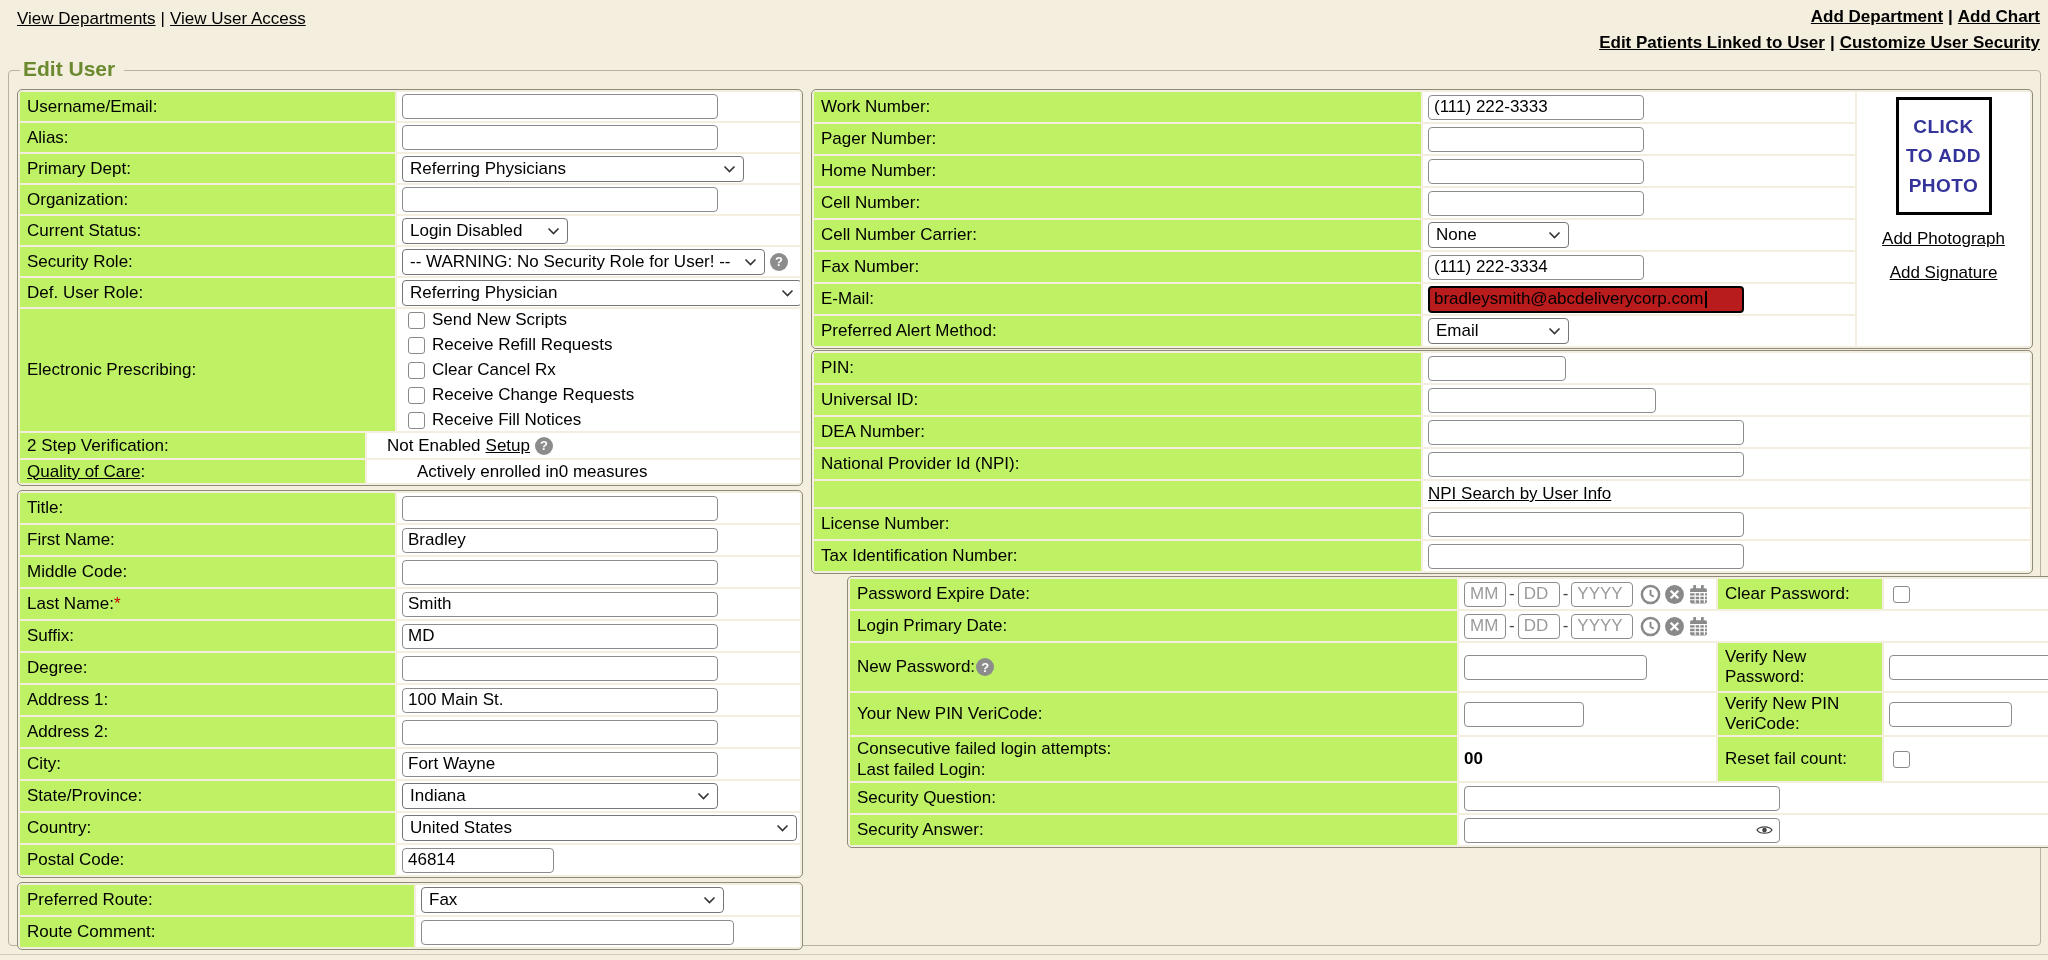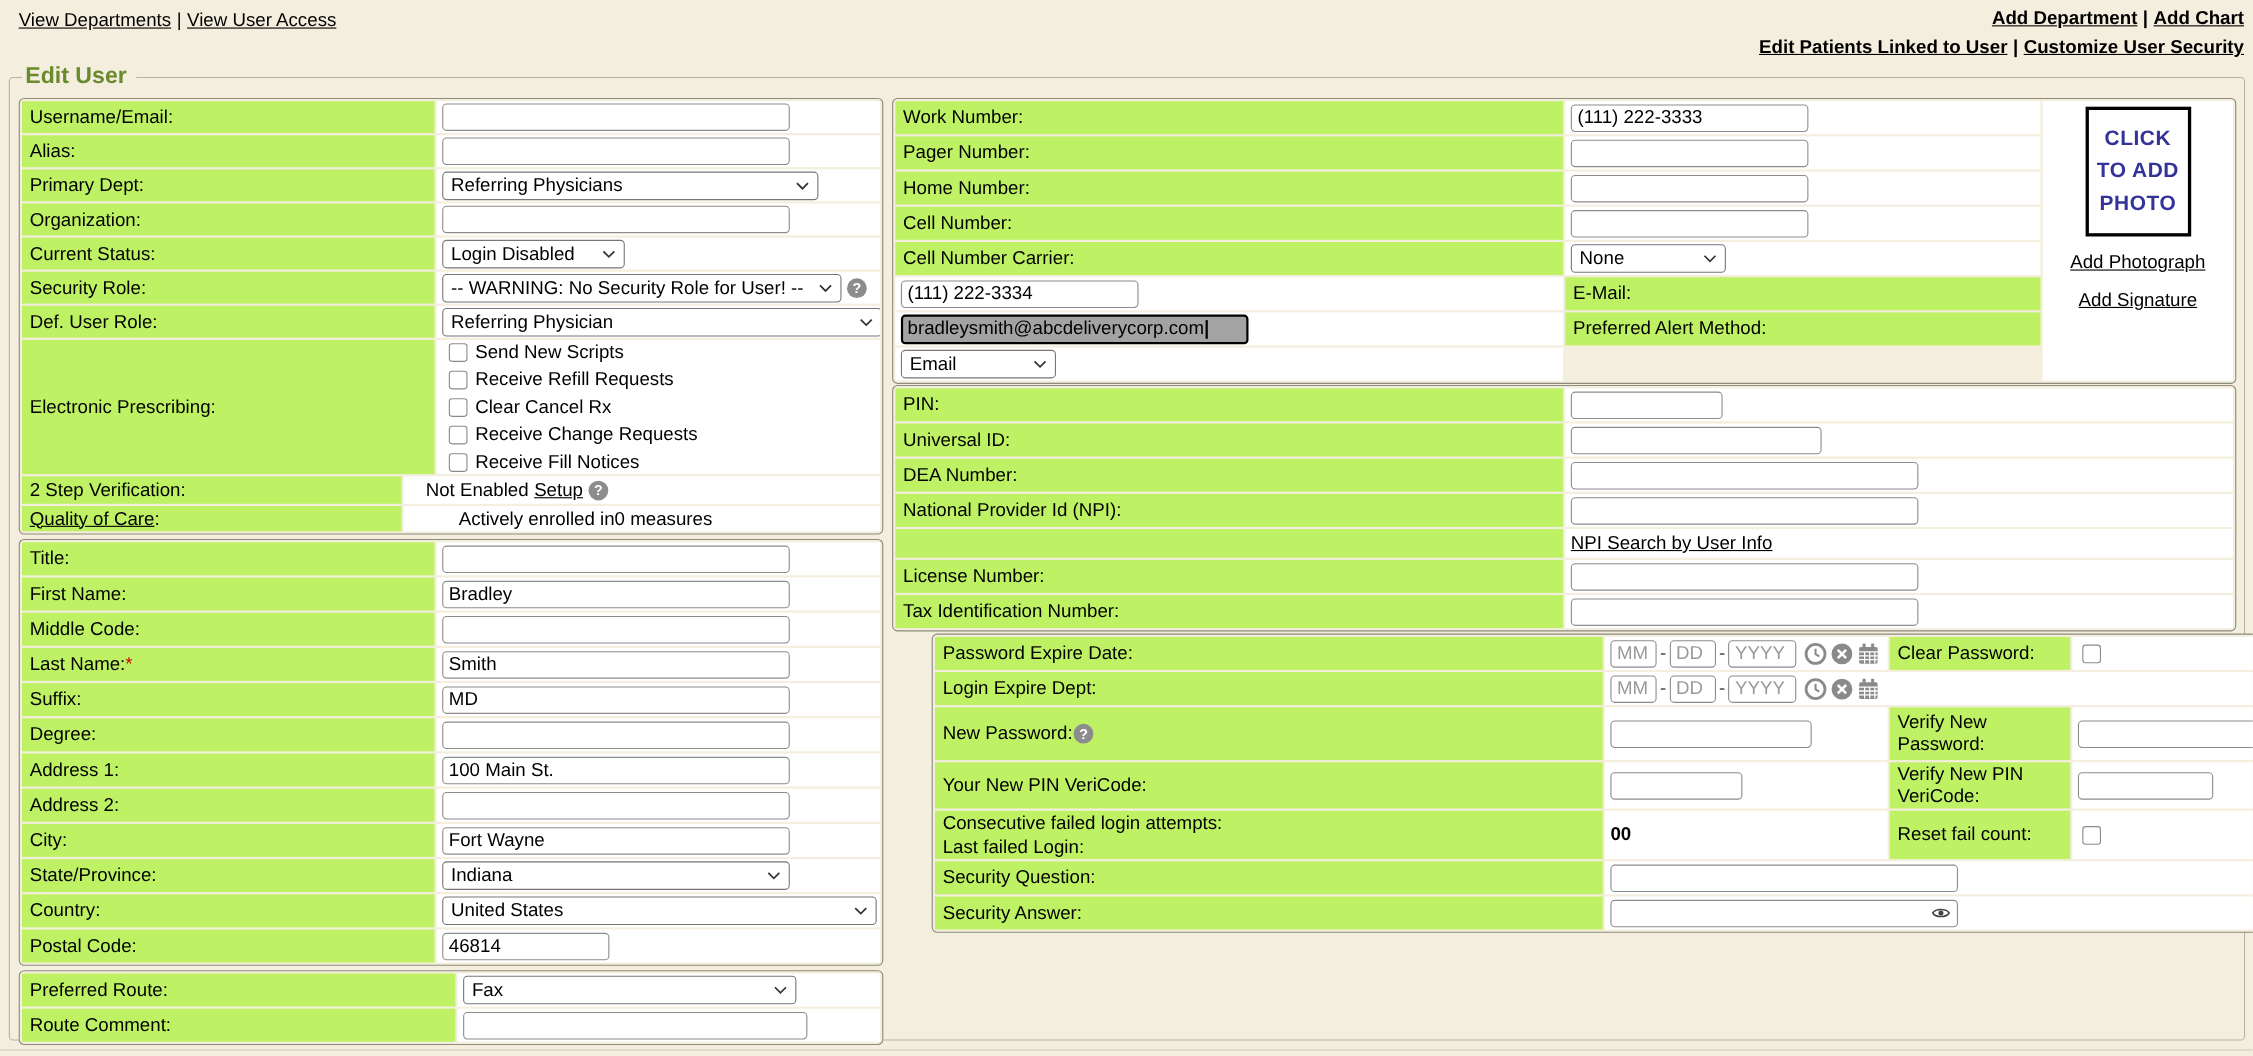--- a/index.html
+++ b/index.html
@@ -55,21 +55,21 @@
   #boxR3 { left:847px; top:576px; width:1222px; grid-template-columns:607px 257px 164px 1fr; grid-template-rows:30px 30px 48px 42px 44px 30px 30px; }
 
   
   input.tx {
     height:25px; border:1px solid #8c8c8c; border-radius:4px;
     background:#fff; font:inherit; padding:0 5px; color:#000;
   }
   input.tx::placeholder { color:#9a9a9a; }
   .fakeinp {
     height:27px; border:2px solid #000; border-radius:4px;
-    background:#a3a3a3; display:flex; align-items:center; padding:0 4px;
+    background:#b91c1c; display:flex; align-items:center; padding:0 4px;
   }
   .caret { width:2px; height:17px; background:#000; margin-left:1px; }
   .sel {
     height:26px; border:1px solid #767676; border-radius:4px;
     background:#fff; display:flex; align-items:center; justify-content:space-between;
     padding:0 7px; cursor:default; flex:none;
   }
   .cb {
     width:17px; height:17px; border:1px solid #8a8a8a; border-radius:3px;
     background:#fff; flex:none; display:inline-block;
@@ -356,20 +356,21 @@
   <div class="lb">Cell Number Carrier:</div>
   <div class="vl">
     <div class="sel w141">
       <span>None</span>
       <svg class="ic" width="13" height="8" viewBox="0 0 13 8">
           <path d="M1.5 1.5L6.5 6.5L11.5 1.5" stroke="#333" stroke-width="1.6" fill="none"></path>
         </svg>
     </div>
   </div>
 
+  <div class="lb">Fax Number:</div>
   <div class="vl">
       <input class="tx w216" value="(111) 222-3334" style="">
     </div>
 
   <div class="lb">E-Mail:</div>
   <div class="vl">
     <div class="fakeinp w316">
       <span>bradleysmith@abcdeliverycorp.com</span>
       <span class="caret"></span>
     </div>
@@ -445,21 +446,21 @@
         <rect x="5" y="1" width="2.6" height="4.5" fill="#8a8a8a"></rect>
         <rect x="12.4" y="1" width="2.6" height="4.5" fill="#8a8a8a"></rect>
         <path d="M2 8.2h16M6.8 8.2v10M11.2 8.2v10M15.6 8.2v10M2 11.6h16M2 15h16" stroke="#fff" stroke-width="1.1"></path>
       </svg>
   </div>
   <div class="lb">Clear Password:</div>
   <div class="vl" style="padding-left:9px">
       <span class="cb"></span>
     </div>
 
-  <div class="lb">Login Expire Dept:</div>
+  <div class="lb">Login Primary Date:</div>
   <div class="vl" style="grid-column:2/-1; gap:3px">
     <input class="tx w42" placeholder="MM" style="">
     <span class="dsep">-</span>
     <input class="tx w42" placeholder="DD" style="">
     <span class="dsep">-</span>
     <input class="tx w62" placeholder="YYYY" style="">
     <svg class="ic" style="margin-left:4px" width="21" height="21" viewBox="0 0 20 20">
         <circle cx="10" cy="10" r="8.2" fill="none" stroke="#8a8a8a" stroke-width="2.4"></circle>
         <path d="M10 5.5v4.7l3.2 2" stroke="#8a8a8a" stroke-width="1.8" fill="none"></path>
       </svg>

